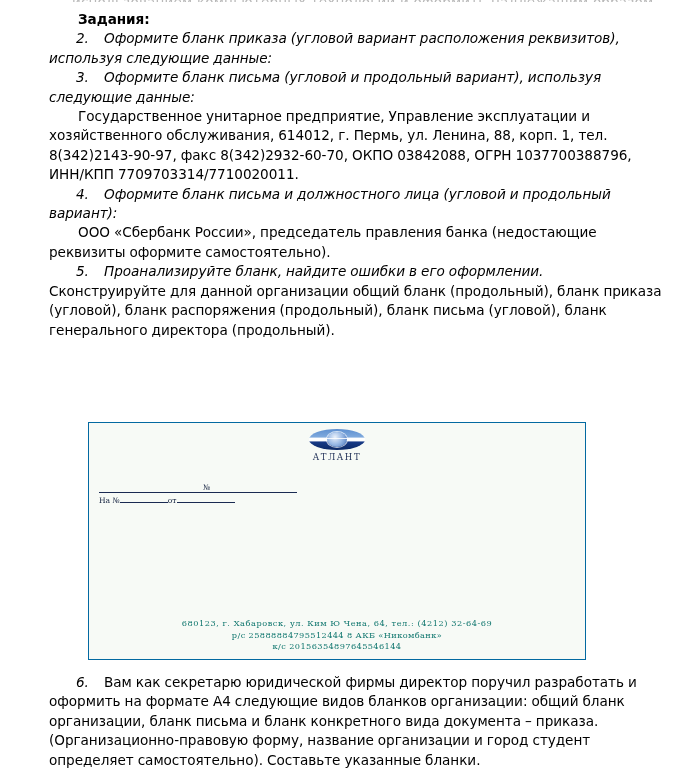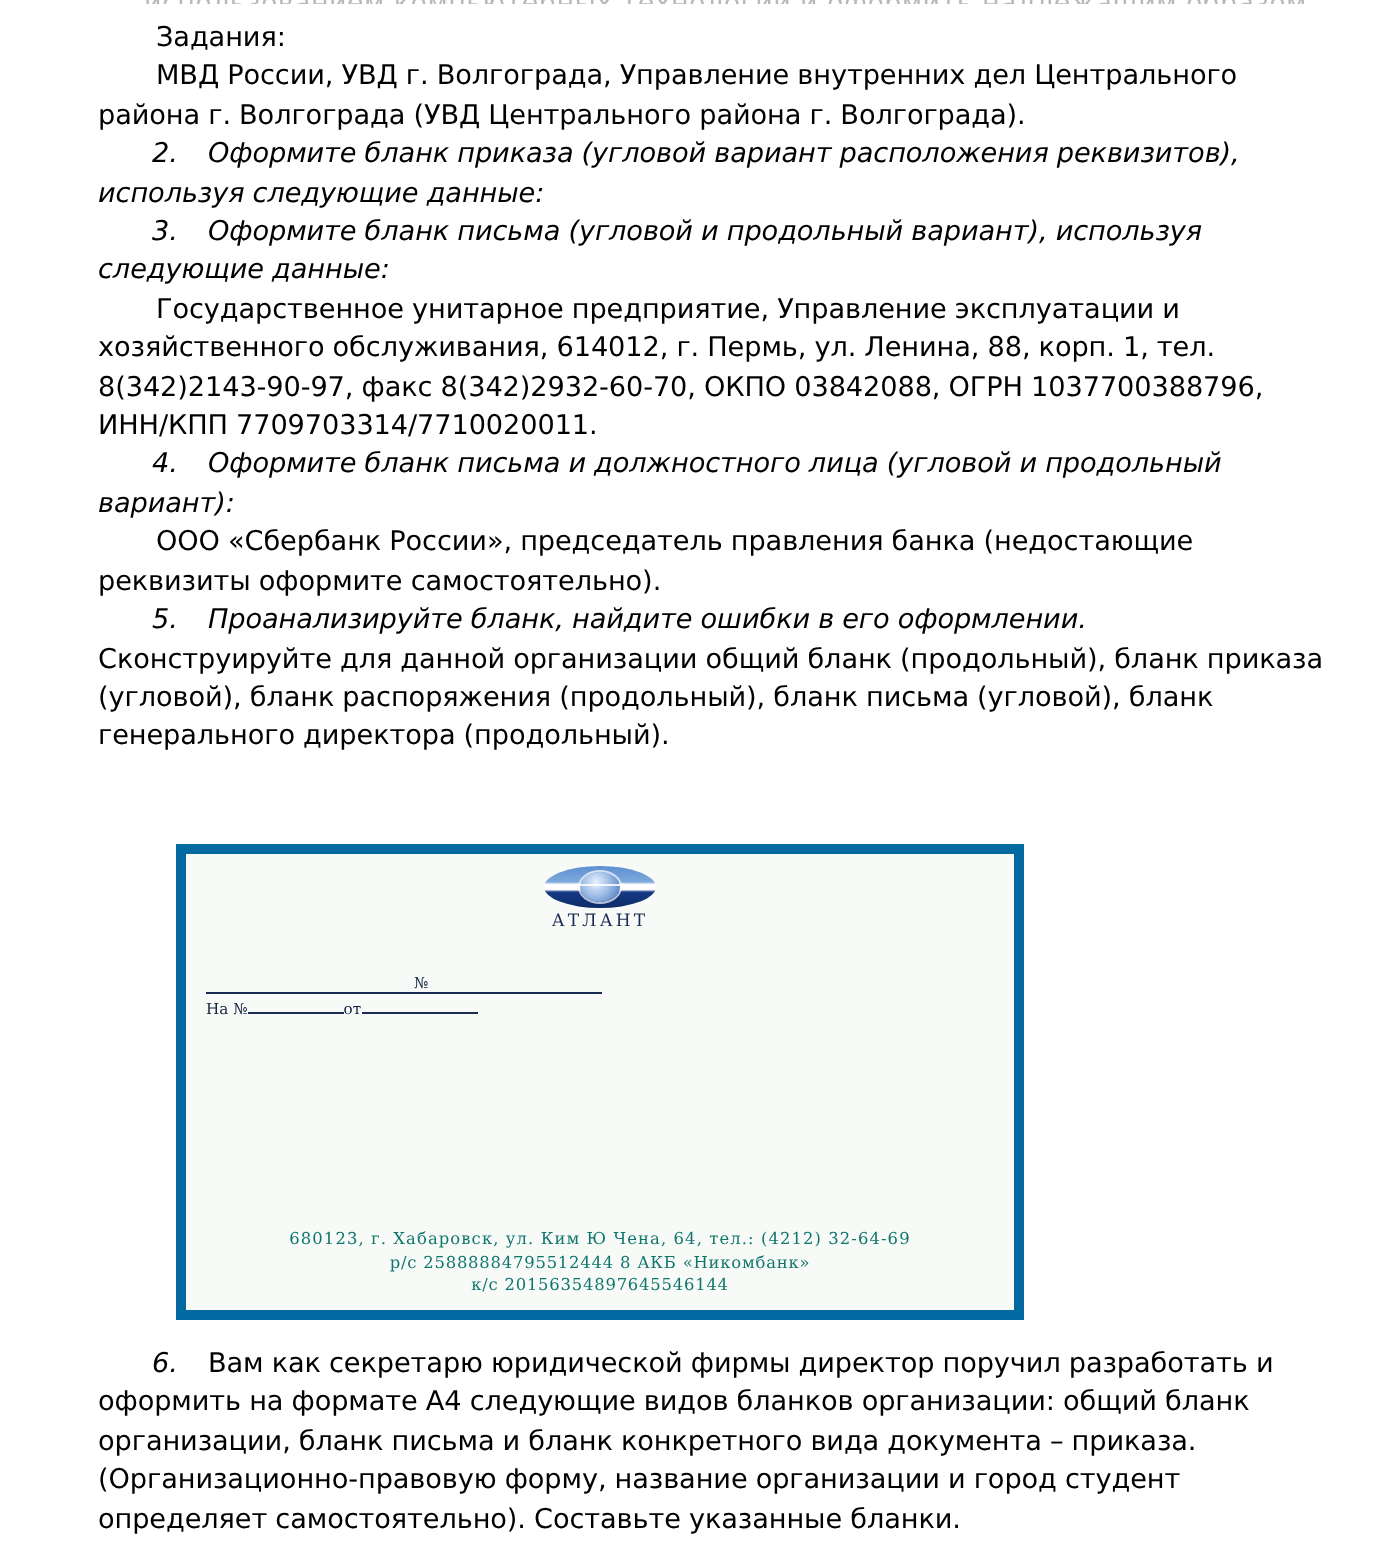--- a/index.html
+++ b/index.html
@@ -47,21 +47,21 @@
   p {
     margin: 0;
     font-size: 13.6px;
     line-height: 19.4px;
     text-align: left;
     letter-spacing: -0.05px;
     word-spacing: -0.2px;
   }
 
   .hdr {
-    font-weight: normal;
+    font-weight: bold;
     padding-left: 29px;
   }
 
   
   .task {
     font-style: italic;
     text-indent: 0;
     padding-left: 0;
   }
   .task .num {
@@ -80,24 +80,24 @@
   .indent {
     text-indent: 29px;
   }
   .roman { font-style: normal; }
 
   
   .letterhead {
     position: absolute;
     left: 88px;
     top: 422px;
-    width: 424px;
+    width: 498px;
     height: 238px;
     background: #f7faf6;
-    border: 5px solid #0369a1;
+    border: 1px solid #0369a1;
     box-sizing: border-box;
     overflow: hidden;
   }
 
   .logo-wrap {
     position: absolute;
     left: 0;
     top: 6px;
     width: 100%;
     text-align: center;
@@ -213,21 +213,20 @@
 <body>
 
 <div class="page">
 
   <div class="clipped-top">использованием компьютерных технологий и оформить надлежащим образом</div>
 
   <div class="body-col">
 
     <p class="hdr">Задания:</p>
 
-    <p class="indent">МВД России, УВД г. Волгограда, Управление внутренних дел Центрального района г. Волгограда (УВД Центрального района г. Волгограда).</p>
 
     <p class="task"><span class="num">2.</span><span class="tasktext">Оформите бланк приказа (угловой вариант расположения реквизитов), используя следующие данные:</span></p>
 
     <p class="task"><span class="num">3.</span><span class="tasktext">Оформите бланк письма (угловой и продольный вариант), используя следующие данные:</span></p>
     <p class="indent">Государственное унитарное предприятие, Управление эксплуатации и хозяйственного обслуживания, 614012, г. Пермь, ул. Ленина, 88, корп. 1, тел. 8(342)2143-90-97,  факс  8(342)2932-60-70,  ОКПО 03842088, ОГРН 1037700388796, ИНН/КПП 7709703314/7710020011.</p>
 
     <p class="task"><span class="num">4.</span><span class="tasktext">Оформите бланк письма и должностного лица (угловой и продольный вариант):</span></p>
     <p class="indent">ООО «Сбербанк России», председатель правления банка (недостающие реквизиты оформите самостоятельно).</p>
 
     <p class="task"><span class="num">5.</span><span class="tasktext">Проанализируйте бланк, найдите ошибки в его оформлении.</span></p>

